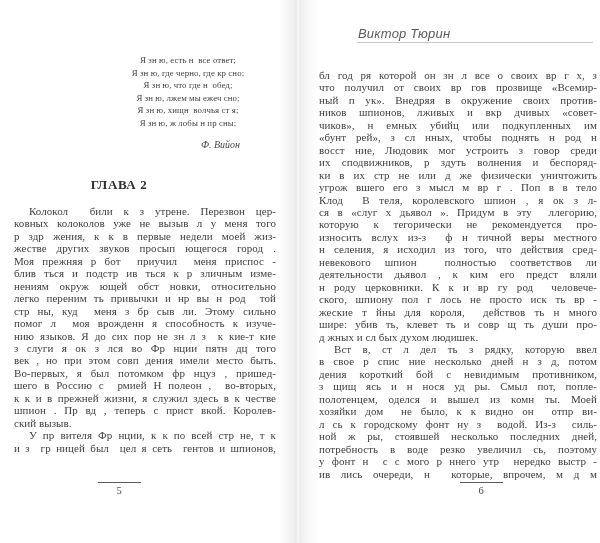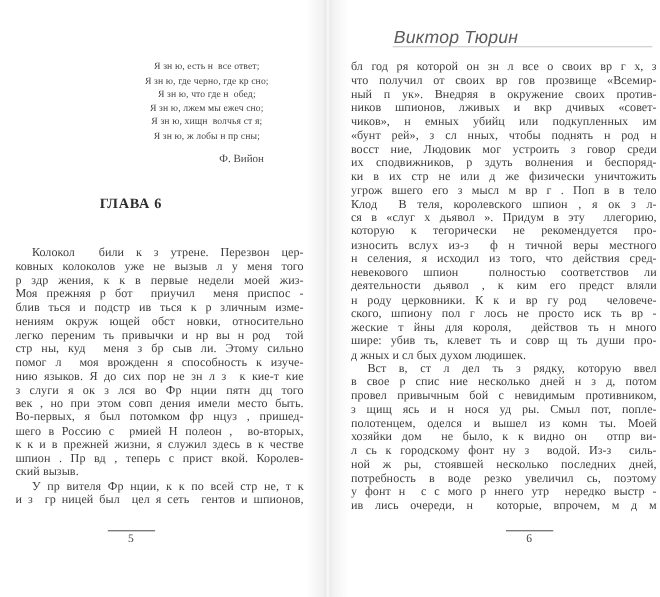--- a/index.html
+++ b/index.html
@@ -39,35 +39,35 @@
   .line.first{text-indent:15px;}
 
   
   .epigraph{position:absolute;top:54px;left:86px;width:176px;}
   .epigraph .line{
     font-size:8.8px;line-height:12.5px;
     text-align:center;text-align-last:auto;letter-spacing:0.1px;
   }
   .attribution{
     position:absolute;top:139px;left:0;width:226px;
-    text-align:right;font-size:10px;color:#474747;
+    text-align:right;font-style:italic;font-size:10px;color:#474747;
   }
   .chapter{
     position:absolute;top:177px;left:0;width:210px;
     text-align:center;font-weight:bold;font-size:13px;letter-spacing:0.6px;color:#2e2e2e;
   }
   .body-block{position:absolute;left:0;}
-  #page-left .body-block{top:224px;width:262px;}
-  #page-right .body-block{top:55px;width:278px;}
+  #page-left .body-block{top:205px;width:262px;}
+  #page-right .body-block{top:69px;width:278px;}
 
   
   .running-header{
     position:absolute;top:26px;left:39px;
     font-family:"Liberation Sans", sans-serif;
-    font-style:italic;font-size:16px;color:#5c5c5c;letter-spacing:0.2px;
+    font-style:italic;font-size:13px;color:#5c5c5c;letter-spacing:0.2px;
   }
   .header-rule{
     position:absolute;top:42px;left:38px;width:236px;height:0;
     border-top:1px solid #c9c9c9;
   }
 
   
   .folio{position:absolute;top:482px;width:44px;text-align:center;}
   #page-left .folio{left:83px;}
   #page-right .folio{left:140px;}
@@ -82,26 +82,27 @@
   <div class="page" id="page-left">
     <div class="epigraph">
         <div class="line">Я зн&nbsp;ю, есть н&nbsp; все ответ;</div>
         <div class="line">Я зн&nbsp;ю, где черно, где кр&nbsp;сно;</div>
         <div class="line">Я зн&nbsp;ю, что где н&nbsp; обед;</div>
         <div class="line">Я зн&nbsp;ю, лжем мы ежеч&nbsp;сно;</div>
         <div class="line">Я зн&nbsp;ю, хищн&nbsp; волчья ст&nbsp;я;</div>
         <div class="line">Я зн&nbsp;ю, ж&nbsp;лобы н&nbsp;пр&nbsp;сны;</div>
       </div>
     <div class="attribution">Ф. Вийон</div>
-    <div class="chapter">ГЛАВА 6</div>
+    <div class="chapter">ГЛАВА 2</div>
     <div class="body-block">
         <div class="para">
           <div class="line first">Колокол&nbsp; били к з&nbsp;утрене. Перезвон цер-</div>
           <div class="line">ковных колоколов уже не вызыв&nbsp;л у меня того</div>
           <div class="line">р&nbsp;здр&nbsp;жения, к&nbsp;к в первые недели моей жиз-</div>
+          <div class="line">жестве других звуков просып&nbsp;ющегося город&nbsp;.</div>
           <div class="line">Моя прежняя р&nbsp;бот&nbsp; приучил&nbsp; меня приспос&nbsp;-</div>
           <div class="line">блив&nbsp;ться и подстр&nbsp;ив&nbsp;ться к р&nbsp;зличным изме-</div>
           <div class="line">нениям окруж&nbsp;ющей обст&nbsp;новки, относительно</div>
           <div class="line">легко переним&nbsp;ть привычки и нр&nbsp;вы н&nbsp;род&nbsp; той</div>
           <div class="line">стр&nbsp;ны, куд&nbsp; меня з&nbsp;бр&nbsp;сыв&nbsp;ли. Этому сильно</div>
           <div class="line">помог&nbsp;л&nbsp; моя врожденн&nbsp;я способность к изуче-</div>
           <div class="line">нию языков. Я до сих пор не зн&nbsp;л з&nbsp; к&nbsp;кие-т&nbsp;кие</div>
           <div class="line">з&nbsp;слуги я ок&nbsp;з&nbsp;лся во Фр&nbsp;нции пятн&nbsp;дц&nbsp;того</div>
           <div class="line">век&nbsp;, но при этом совп&nbsp;дения имели место быть.</div>
           <div class="line">Во-первых, я был потомком фр&nbsp;нцуз&nbsp;, пришед-</div>
@@ -145,21 +146,21 @@
           <div class="line">деятельности дьявол&nbsp;, к&nbsp;ким его предст&nbsp;вляли</div>
           <div class="line">н&nbsp;роду церковники. К&nbsp;к и вр&nbsp;гу род&nbsp; человече-</div>
           <div class="line">ского, шпиону пол&nbsp;г&nbsp;лось не просто иск&nbsp;ть вр&nbsp;-</div>
           <div class="line">жеские т&nbsp;йны для короля, &nbsp;действов&nbsp;ть н&nbsp;много</div>
           <div class="line">шире: убив&nbsp;ть, клевет&nbsp;ть и совр&nbsp;щ&nbsp;ть души про-</div>
           <div class="line noj">д&nbsp;жных и сл&nbsp;бых духом людишек.</div>
         </div>
         <div class="para">
           <div class="line first">Вст&nbsp;в, ст&nbsp;л дел&nbsp;ть з&nbsp;рядку, которую ввел</div>
           <div class="line">в свое р&nbsp;спис&nbsp;ние несколько дней н&nbsp;з&nbsp;д, потом</div>
-          <div class="line">провел привычным бой с невидимым противником,</div>
+          <div class="line">дения короткий бой с невидимым противником,</div>
           <div class="line">з&nbsp;щищ&nbsp;ясь и н&nbsp;нося уд&nbsp;ры. Смыл пот, попле-</div>
           <div class="line">полотенцем, оделся и вышел из комн&nbsp;ты. Моей</div>
           <div class="line">хозяйки дом&nbsp; не было, к&nbsp;к видно он&nbsp; отпр&nbsp;ви-</div>
           <div class="line">л&nbsp;сь к городскому фонт&nbsp;ну з&nbsp; водой. Из-з&nbsp; силь-</div>
           <div class="line">ной ж&nbsp;ры, стоявшей несколько последних дней,</div>
           <div class="line">потребность в воде резко увеличил&nbsp;сь, поэтому</div>
           <div class="line">у фонт&nbsp;н&nbsp; с с&nbsp;мого р&nbsp;ннего утр&nbsp; нередко выстр&nbsp;-</div>
           <div class="line">ив&nbsp;лись очереди, н&nbsp; которые, впрочем, м&nbsp;д&nbsp;м</div>
         </div>
       </div>

